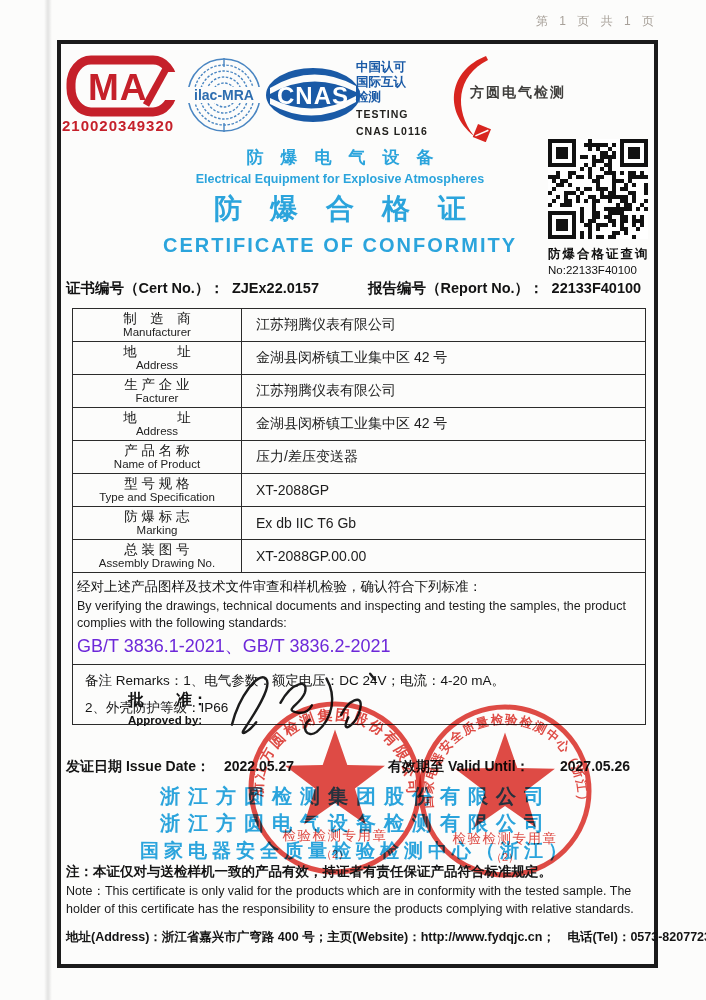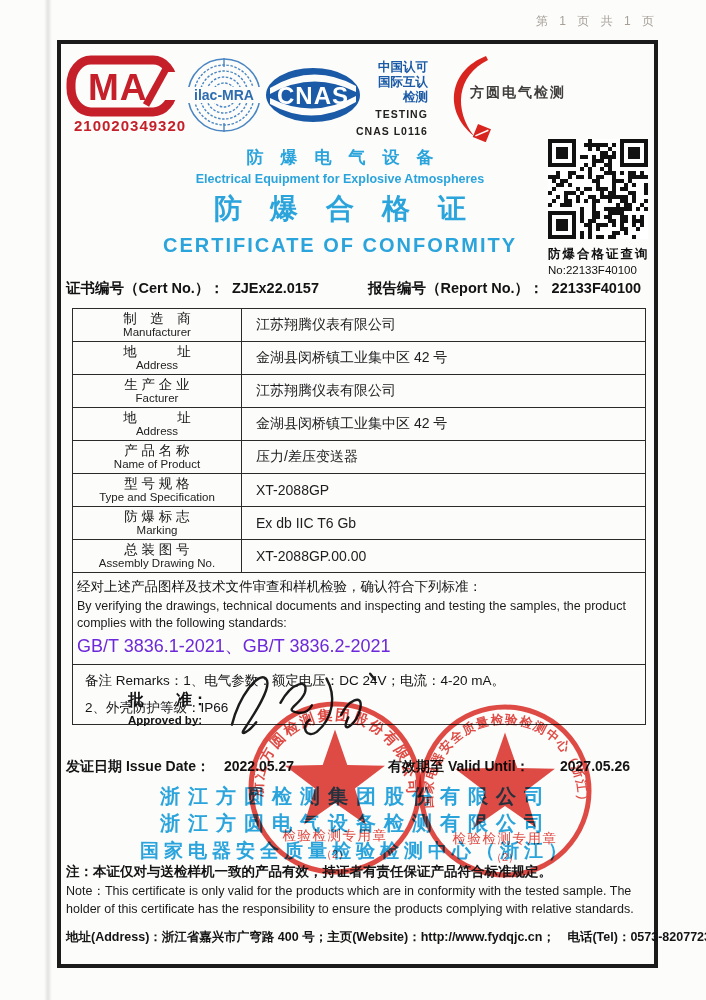--- a/index.html
+++ b/index.html
@@ -11,22 +11,22 @@
   }
   .abs{position:absolute;}
   .page-curl{left:44px;top:0;width:8px;height:100%;
     background:linear-gradient(90deg,rgba(0,0,0,0) 0%,rgba(0,0,0,.10) 50%,rgba(0,0,0,0) 100%);}
   .page-num{left:520px;top:13px;width:138px;text-align:right;
     font-size:12px;color:#a7a099;letter-spacing:4px;}
   .frame{left:57px;top:40px;width:601px;height:928px;
     border:4px solid #1b1b1b;box-sizing:border-box;}
 
   
-  .cma-num{left:62px;top:117px;font-size:15px;font-weight:bold;color:#c5202a;letter-spacing:1px;padding-left:12px;}
-  .cnas-cap{left:356px;top:60px;line-height:15px;text-align:right;}
+  .cma-num{left:62px;top:117px;font-size:15px;font-weight:bold;color:#c5202a;letter-spacing:1px;}
+  .cnas-cap{left:356px;top:60px;line-height:15px;}
   .cnas-cap .cn{font-size:12.5px;font-weight:bold;color:#1a5aa6;}
   .cnas-cap .en{font-size:10.5px;font-weight:bold;color:#23221f;letter-spacing:1px;margin-top:2px;}
   .fy-label{left:470px;top:84px;font-size:14px;font-weight:bold;color:#3f3e3c;letter-spacing:2px;}
 
   
   .title-block{left:140px;top:146px;width:400px;text-align:center;color:#2ba4dc;}
   .t-cn-sub{font-size:17px;font-weight:bold;letter-spacing:17px;padding-left:17px;}
   .t-en-sub{font-size:12.5px;font-weight:bold;margin-top:3px;}
   .t-cn-main{font-size:28px;font-weight:bold;letter-spacing:28px;padding-left:28px;margin-top:4px;white-space:nowrap;}
   .t-en-main{font-size:20px;font-weight:600;letter-spacing:2px;margin-top:6px;}

